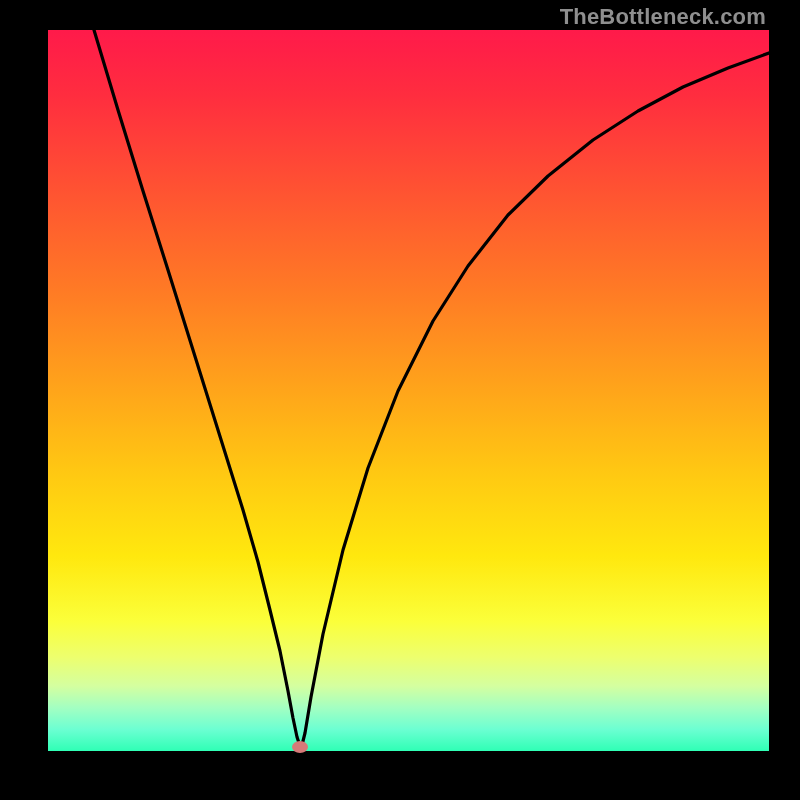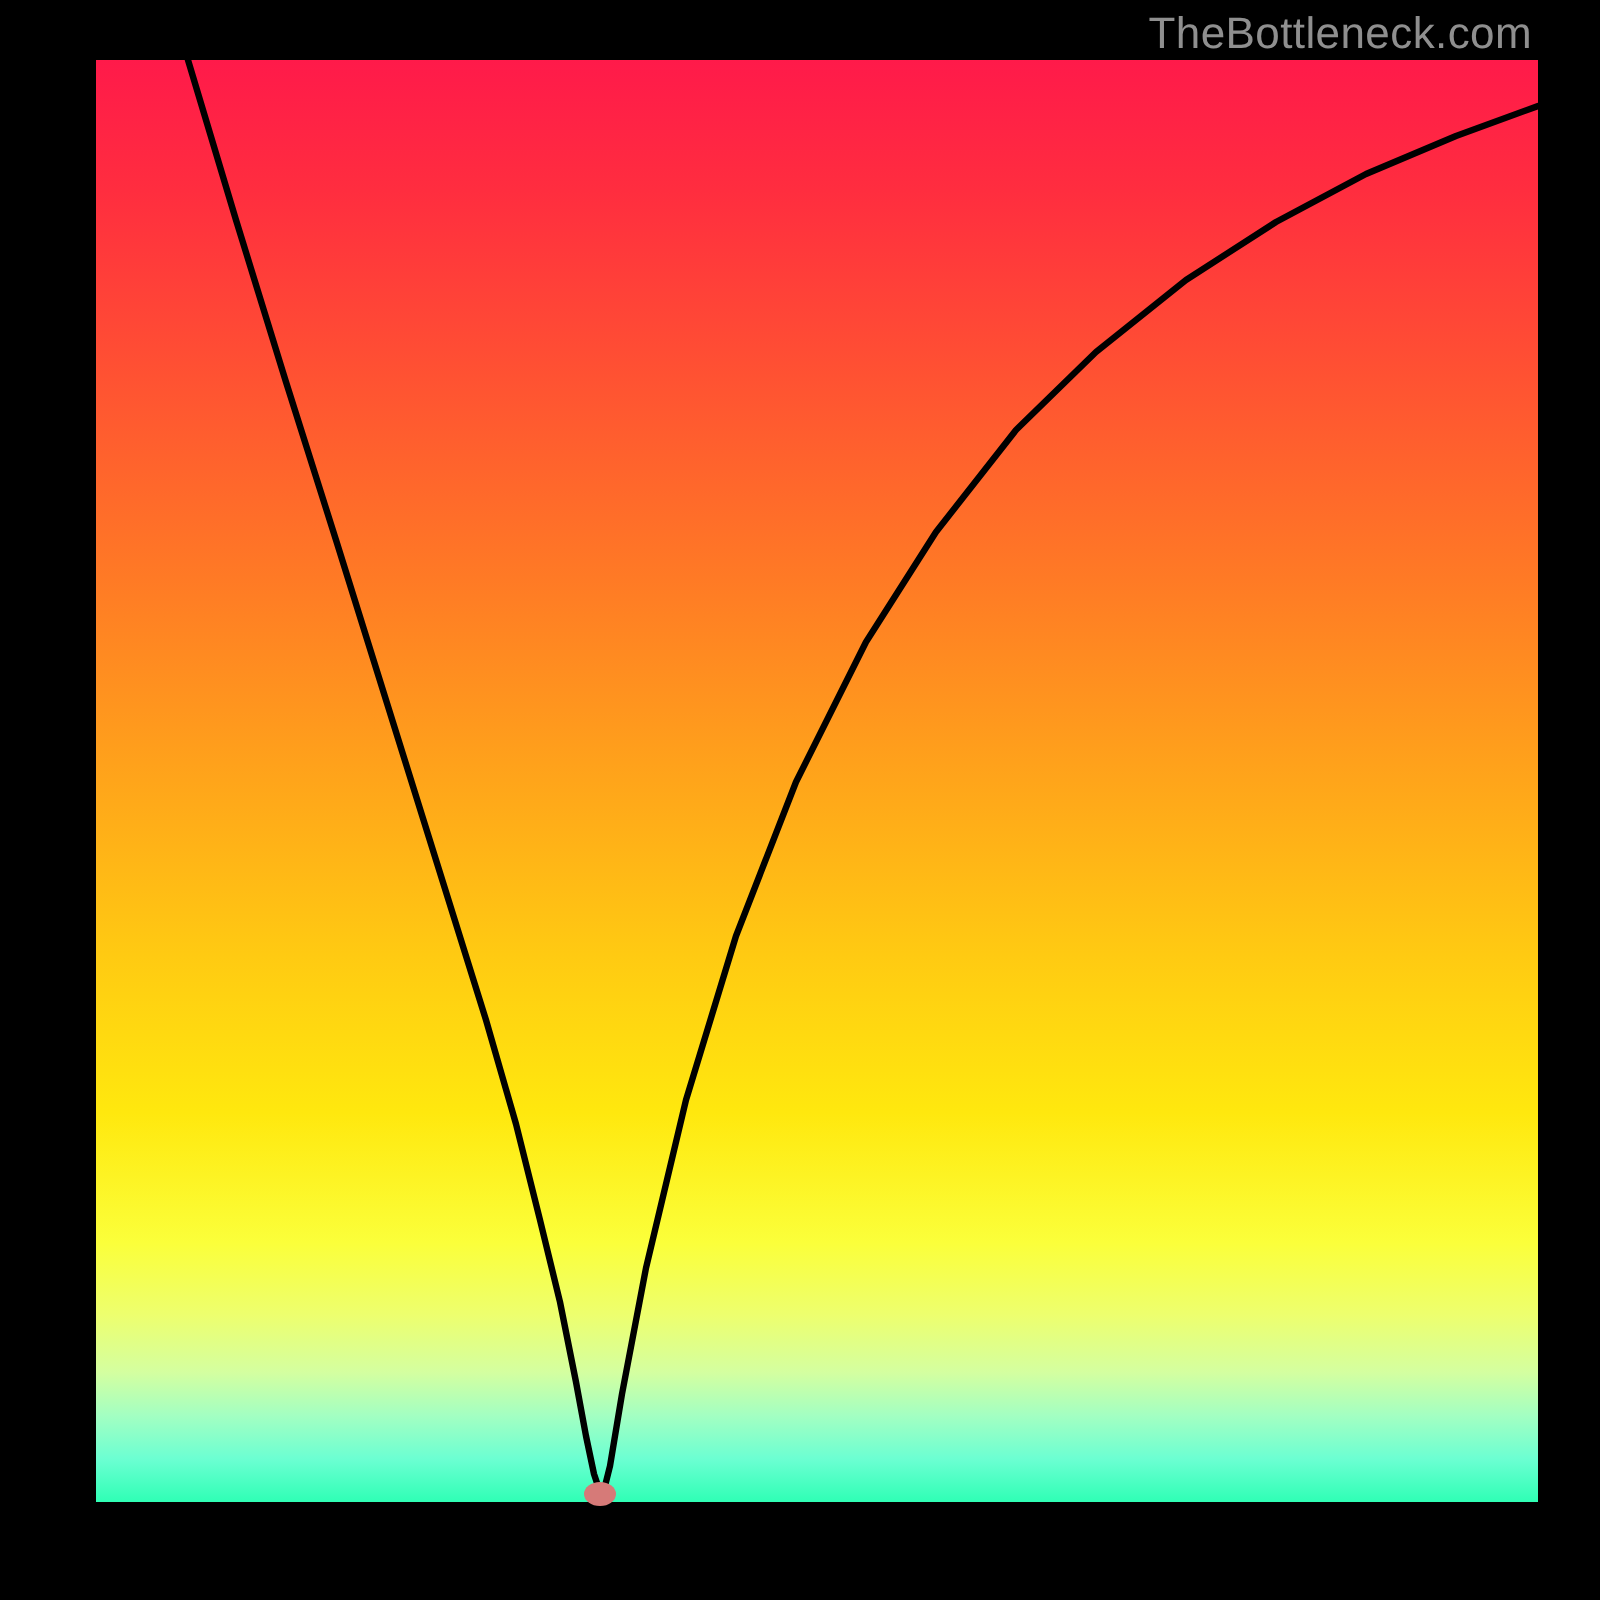--- a/index.html
+++ b/index.html
@@ -53,21 +53,21 @@
     top: 0;
     width: 100%;
     height: 100%;
   }
   .watermark {
     position: absolute;
     top: 4px;
     right: 34px;
     font-family: Arial, Helvetica, sans-serif;
     font-size: 22px;
-    font-weight: 400;
+    font-weight: 700;
     color: #8f8f8f;
     letter-spacing: 0.2px;
   }
   .marker {
     position: absolute;
     width: 16px;
     height: 12px;
     border-radius: 50%;
     background: #d67a78;
     transform: translate(-50%, -50%);

